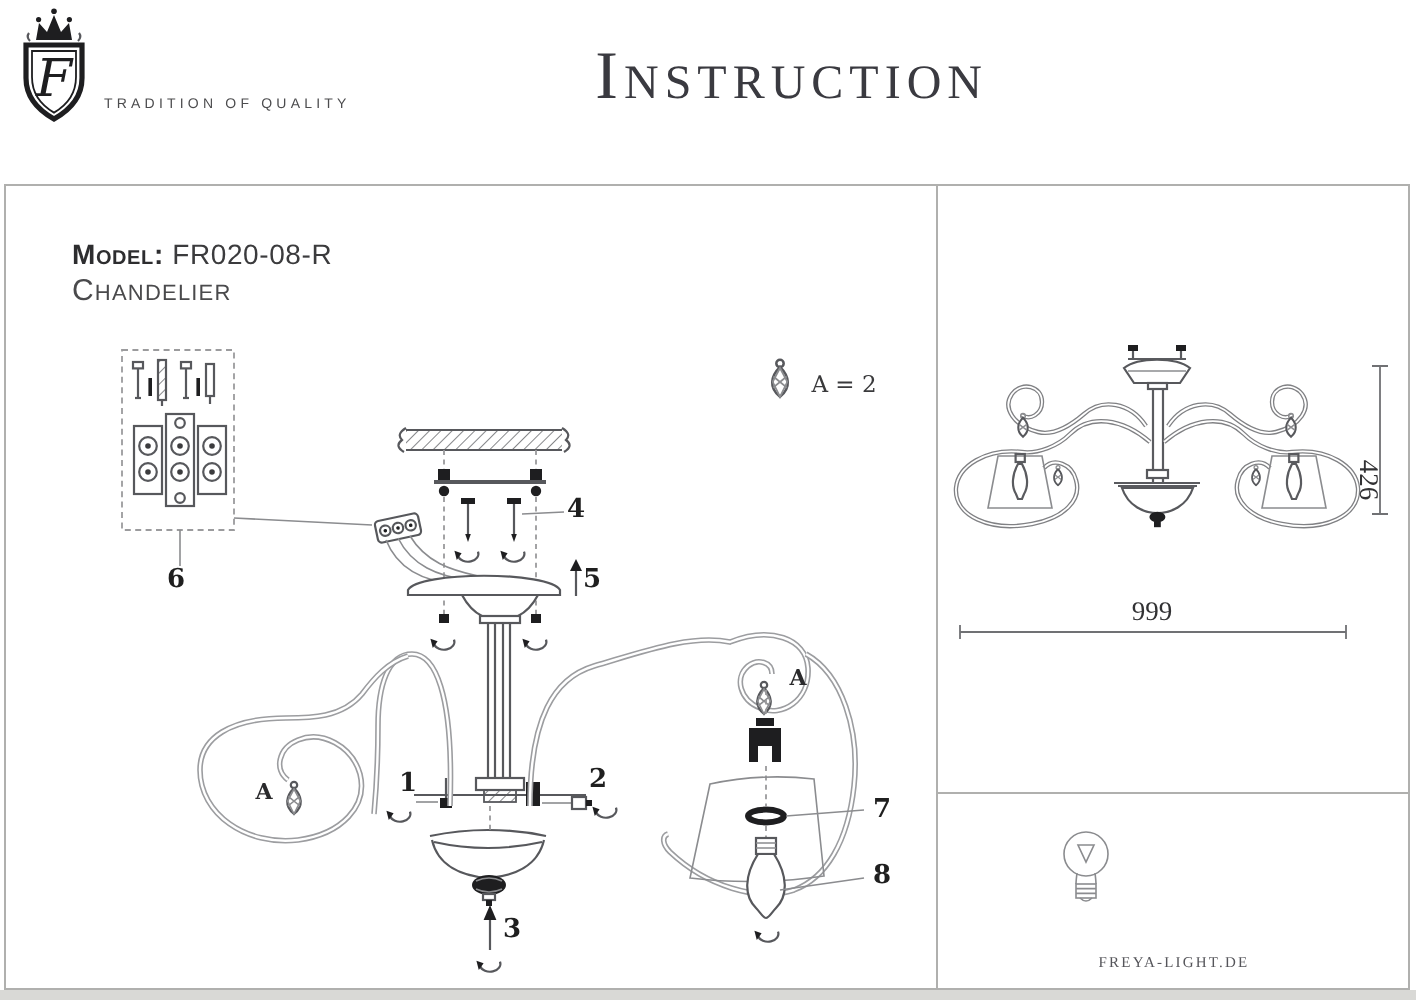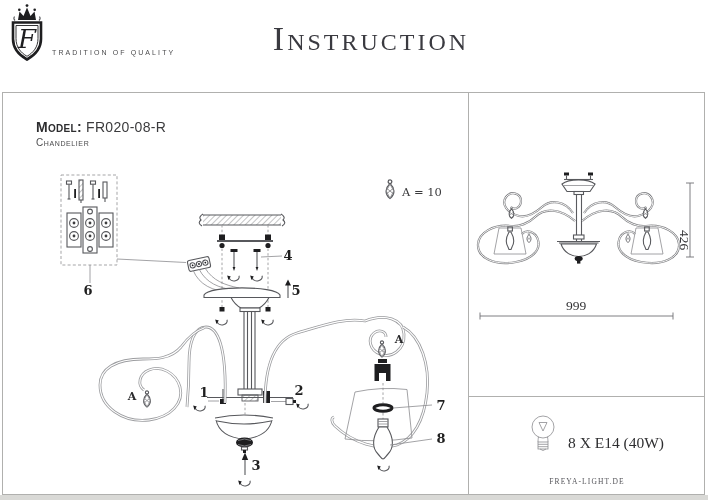--- a/index.html
+++ b/index.html
@@ -15,21 +15,21 @@
     position:absolute;left:50px;top:16px;
     font-family:"Liberation Serif",serif;font-weight:700;font-size:26px;
     letter-spacing:6px;color:#232327;white-space:nowrap;
   }
   .tagline{
     position:absolute;left:52px;top:49px;
     font-family:"Liberation Sans",sans-serif;font-size:7px;letter-spacing:2.1px;
     color:#4c4c4e;white-space:nowrap;
   }
   .doc-title{
-    position:absolute;left:248px;top:20px;width:246px;text-align:center;
+    position:absolute;left:248px;top:20px;width:246px;text-align:right;
     font-family:"Liberation Serif",serif;font-variant:small-caps;
     font-size:34px;letter-spacing:3px;color:#3a3a40;
   }
 
   
   .panels{
     position:absolute;left:2px;top:92px;width:703px;height:403px;
     border:1px solid #b0b0ae;box-sizing:border-box;background:#fff;padding-left:28px;
   }
   .vdiv{position:absolute;left:465px;top:0;width:1px;height:100%;background:#b0b0ae;}
@@ -42,21 +42,21 @@
   
   .model-line{
     position:absolute;left:33px;top:26px;
     font-family:"Liberation Sans",sans-serif;font-variant:small-caps;
     font-size:14px;color:#3b3b3d;letter-spacing:0.3px;white-space:nowrap;
   }
   .model-line .lbl{font-weight:700;color:#2d2d2f;}
   .product-type{
     position:absolute;left:33px;top:44px;
     font-family:"Liberation Sans",sans-serif;font-variant:small-caps;
-    font-size:10px;color:#4a4a4c;letter-spacing:0.6px;
+    font-size:15px;color:#4a4a4c;letter-spacing:0.6px;
   }
 
   
   .plbl{
     position:absolute;transform:translate(-50%,-50%);
     font-family:"DejaVu Serif",serif;font-weight:700;font-size:13px;color:#1f1f1f;
     white-space:nowrap;
   }
   .albl{
     position:absolute;transform:translate(-50%,-50%);
@@ -298,21 +298,21 @@
       <use href="#rot" x="242" y="391"></use>
 
       <use href="#crys" transform="translate(387,87) scale(1.15)"></use>
     </svg>
 
     <div class="model-line">
       <span class="lbl">Model:</span>
       <span>FR020-08-R</span>
     </div>
     <div class="product-type">Chandelier</div>
-    <div class="note-a16" style="left:419px;top:99px;">A = 10</div>
+    <div class="note-a16" style="left:419px;top:99px;">A = 2</div>
 
     <div class="plbl" style="left:201px;top:299px;">1</div>
     <div class="plbl" style="left:296px;top:297px;">2</div>
     <div class="plbl" style="left:253px;top:372px;">3</div>
     <div class="plbl" style="left:285px;top:162px;">4</div>
     <div class="plbl" style="left:293px;top:197px;">5</div>
     <div class="plbl" style="left:85px;top:197px;">6</div>
     <div class="plbl" style="left:438px;top:312px;">7</div>
     <div class="plbl" style="left:438px;top:345px;">8</div>
     <div class="albl" style="left:129px;top:303px;">A</div>
@@ -376,18 +376,17 @@
     <div class="dim-lbl rot" style="left:681px;top:147px;">426</div>
     <div class="dim-lbl" style="left:573px;top:213px;text-align:right;">999</div>
 
     <svg class="bulb-svg" viewBox="0 0 28 44">
       <circle class="lnthin" cx="14" cy="12" r="11"></circle>
       <path class="lnthin" d="M10,7.5 H18 L14,16 Z"></path>
       <path class="lnthin" d="M9.5,21.5 C9.2,24 9,25.5 9,27 M18.5,21.5 C18.8,24 19,25.5 19,27"></path>
       <rect class="lnthin" x="9" y="27" width="10" height="7"></rect>
       <path class="lnthin" d="M9,29.3 H19 M9,31.7 H19 M11,34 Q14,37 17,34"></path>
     </svg>
-    <div class="bulb-spec" style="left:613px;top:350px;">8 X E14 (40W)</div>
     <div class="website" style="left:584px;top:388px;">FREYA-LIGHT.DE</div>
   </div>
 
   <div class="page-edge-bottom"></div>
 </div>
 
 </body></html>

